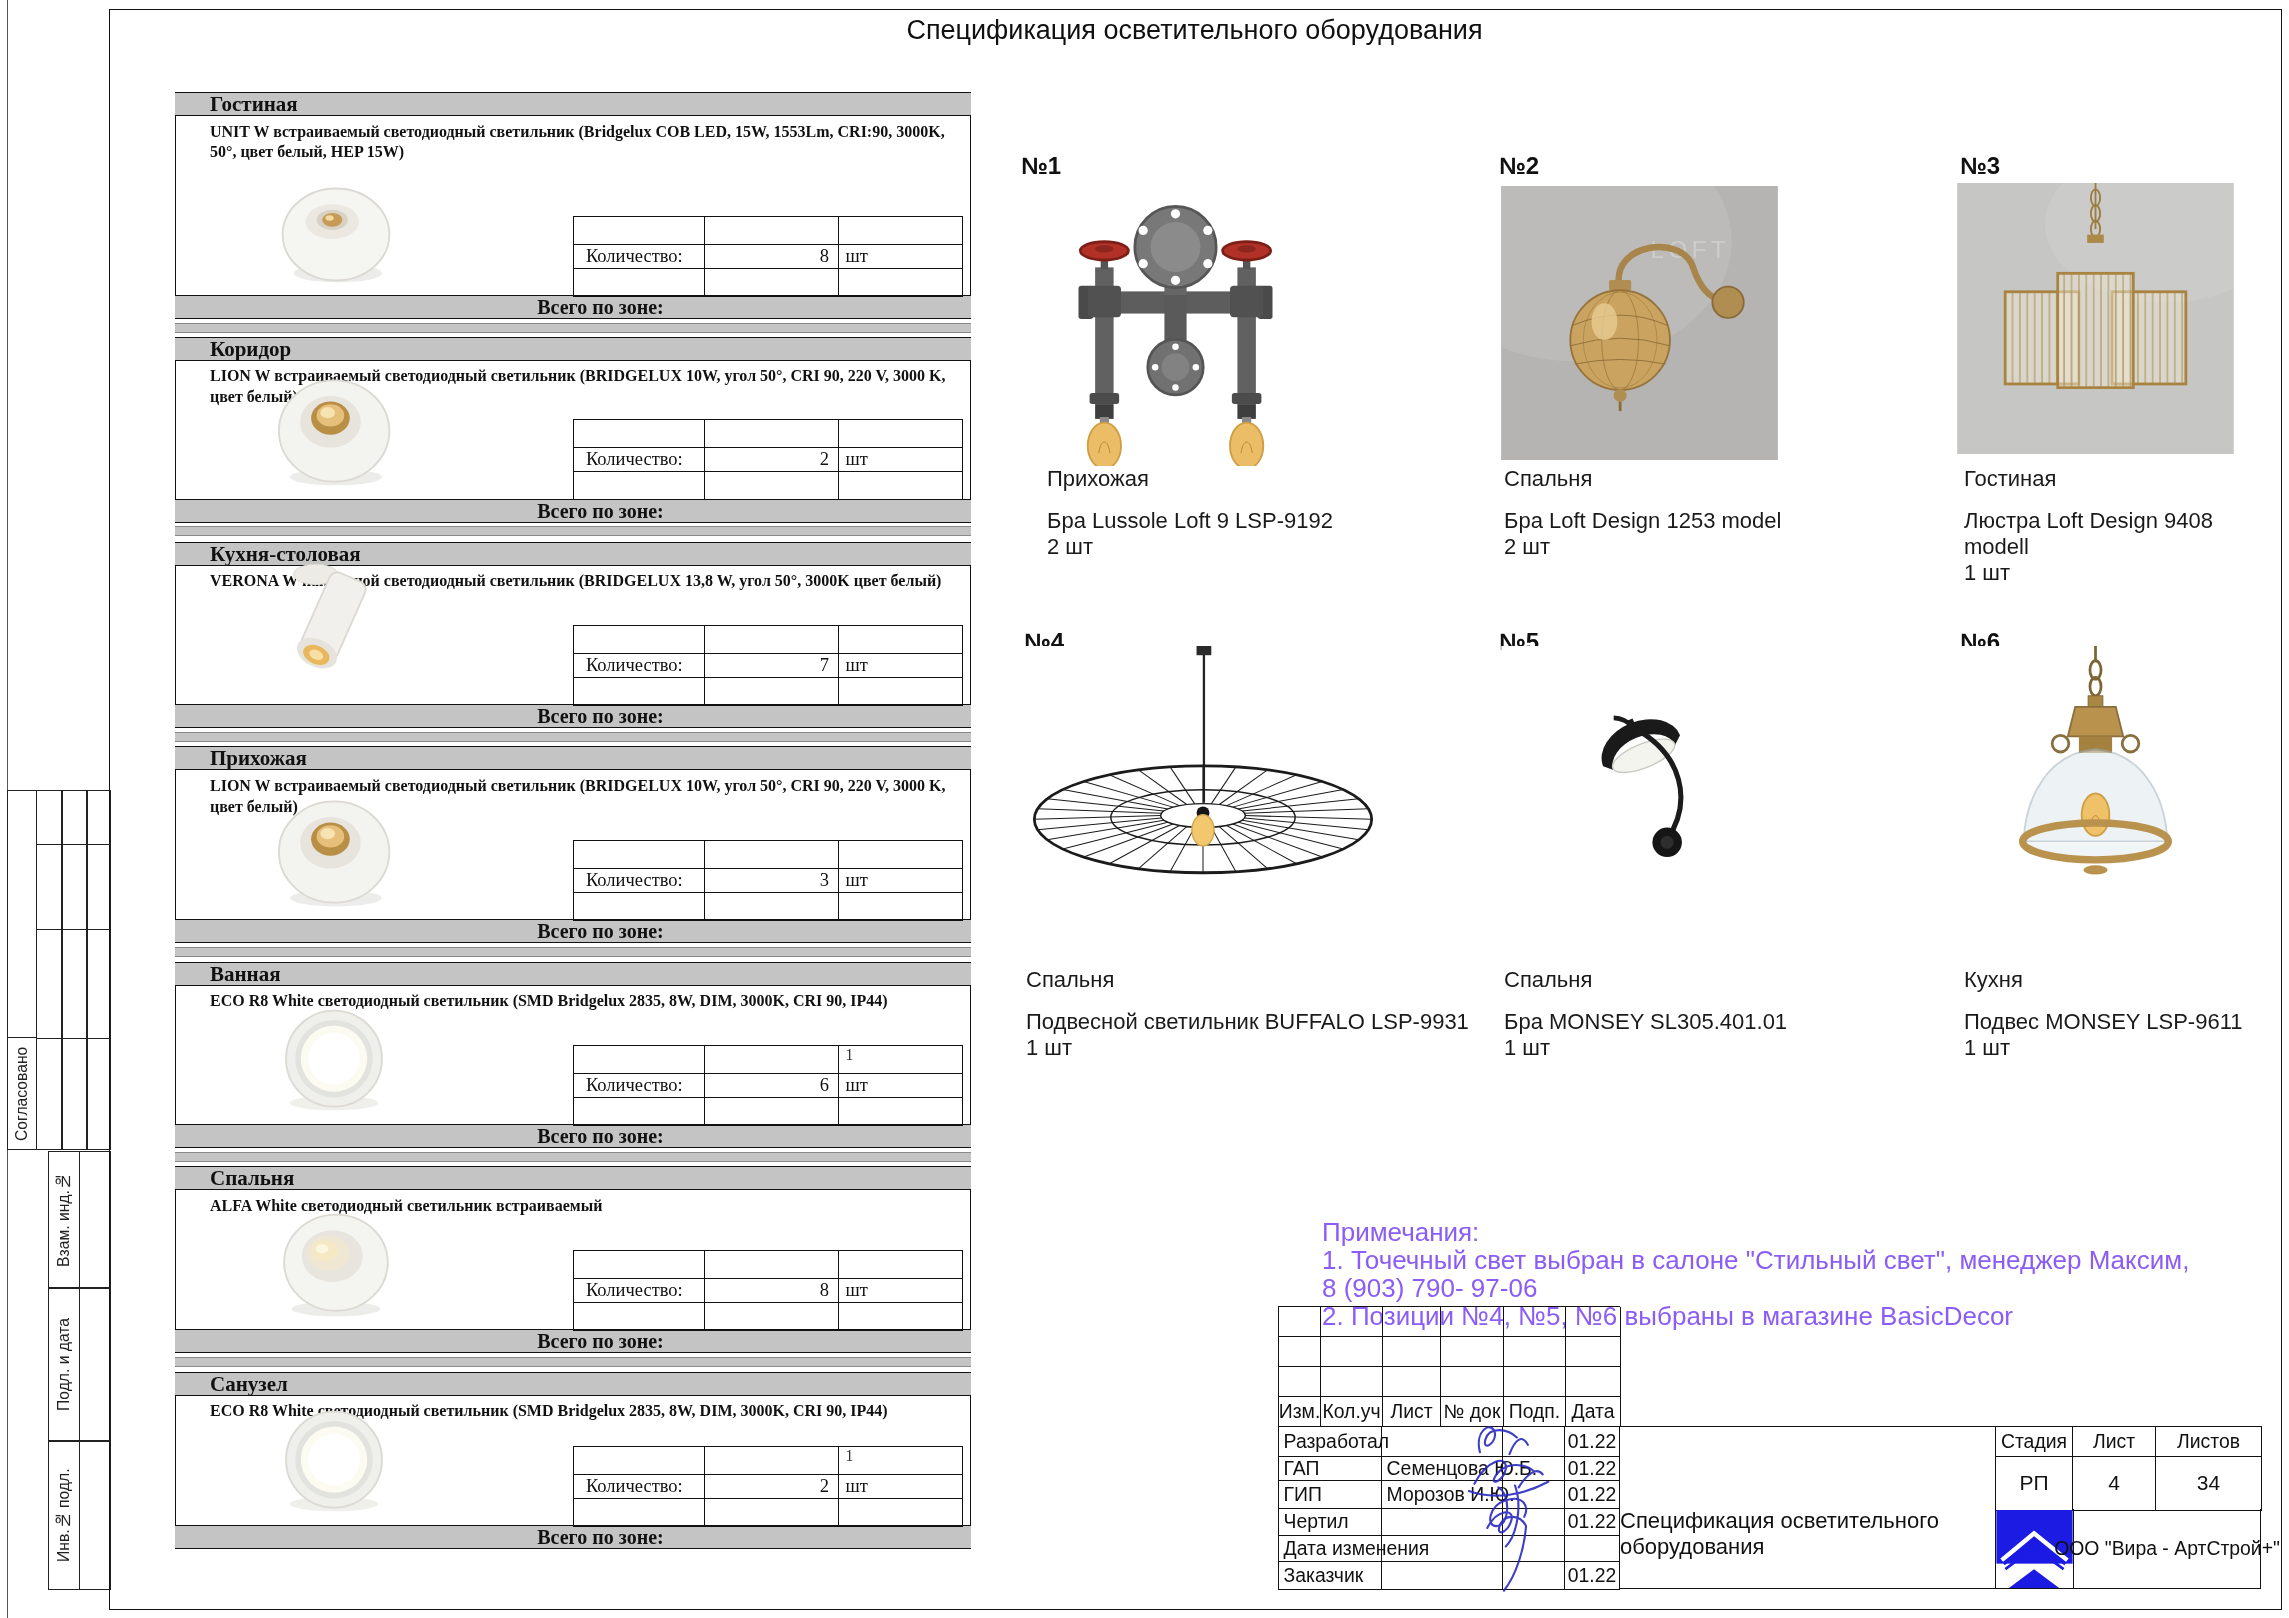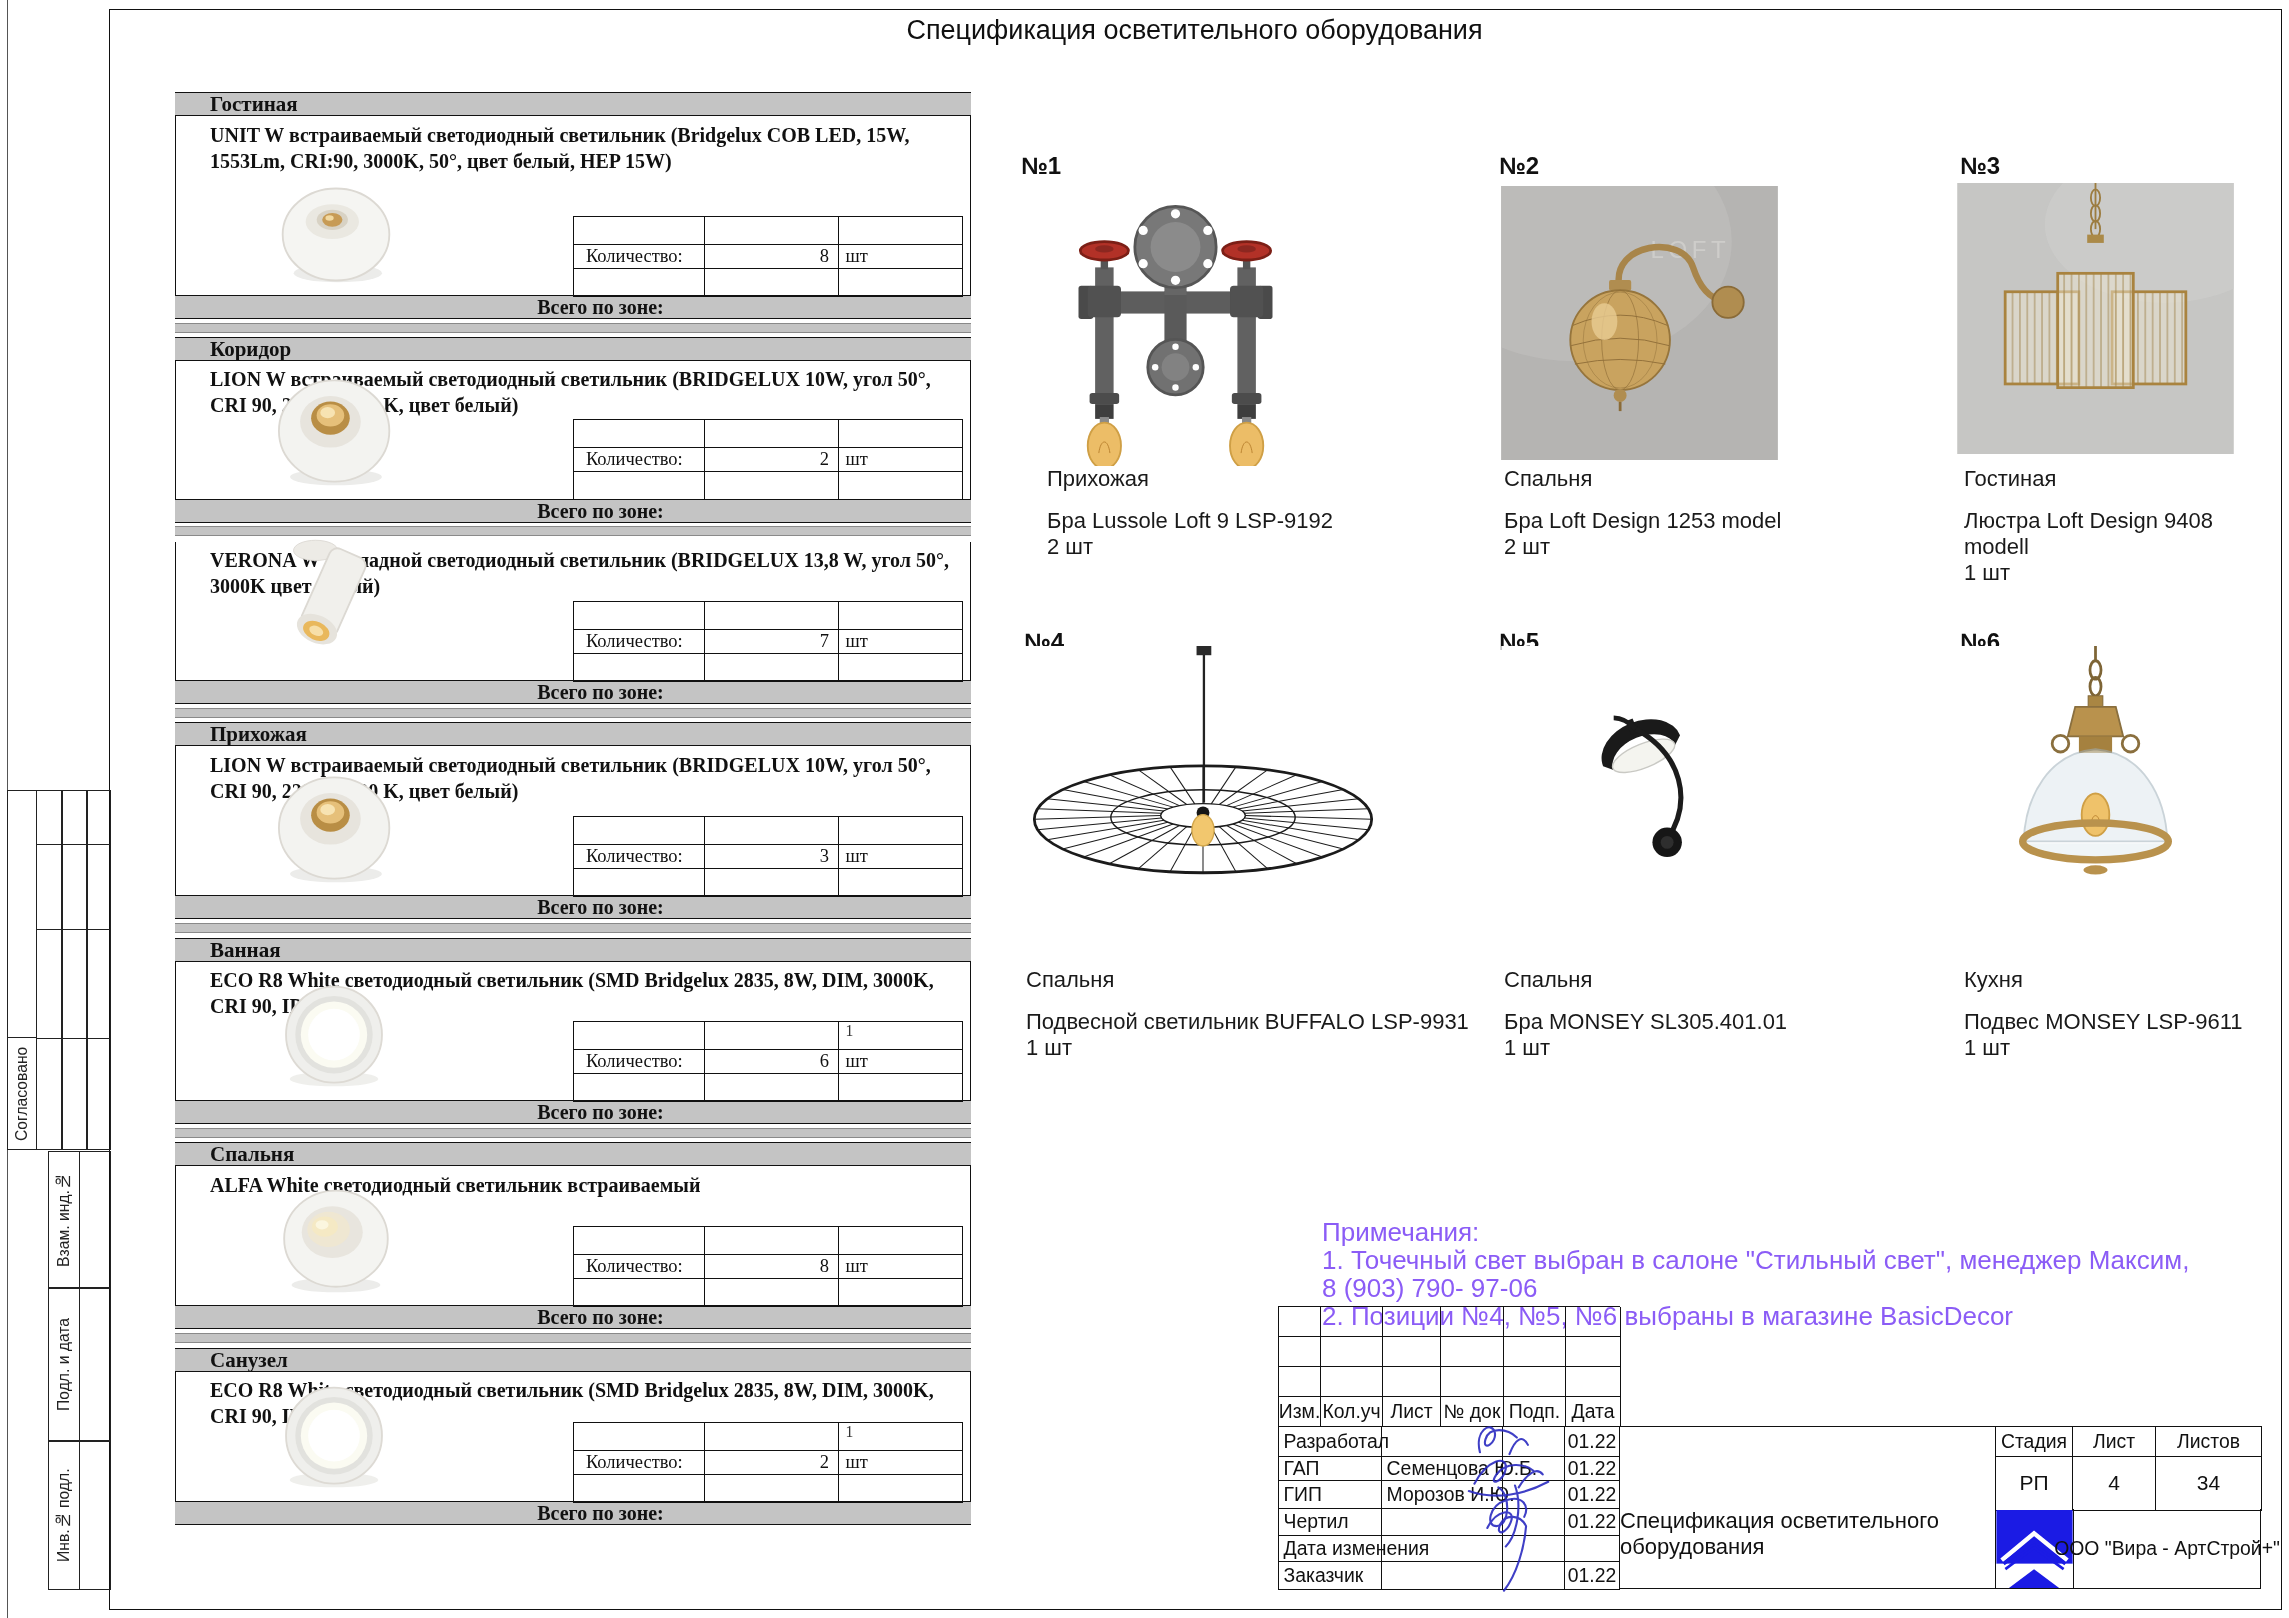--- a/index.html
+++ b/index.html
@@ -21,21 +21,21 @@
   .approve-right .v2{position:absolute;top:0;bottom:0;left:49px;width:1.4px;background:#222;}
   .approve-right .h{position:absolute;left:0;right:0;height:1.4px;background:#222;}
   .strip-box{position:absolute;left:48px;width:61px;border:1.4px solid #222;display:flex;}
   .strip-box .lab{width:29.5px;border-right:1.4px solid #222;}
   .strip-box .emp{flex:1;}
   
   #zones{position:absolute;left:175px;top:92px;width:796px;font-family:"Liberation Serif",serif;}
   .zone-header{height:24px;background:#c4c4c4;border-top:1.8px solid #111;border-bottom:1.8px solid #111;
                font-weight:bold;font-size:21px;line-height:23px;padding-left:35px;box-sizing:border-box;}
   .zone-content{position:relative;background:#fff;border-left:1.8px solid #111;border-right:1.8px solid #111;}
-  .zone-desc{position:absolute;left:34px;top:5.5px;right:18.5px;font-weight:bold;font-size:20px;line-height:1.3;}
+  .zone-desc{position:absolute;left:34px;top:5.5px;right:18.5px;font-weight:bold;font-size:16px;line-height:1.3;}
   .fixture{position:absolute;left:97px;bottom:5.5px;}
   .qty-table{position:absolute;right:7.4px;bottom:-1.8px;border-collapse:collapse;}
   .qty-table td{border:1.4px solid #111;font-size:18.5px;font-family:"Liberation Serif",serif;padding:0;}
   .qty-table .c1{width:118px;padding-left:12px;}
   .qty-table .c2{width:124px;text-align:right;padding-right:9.2px;}
   .qty-table .c3{width:116px;padding-left:6.5px;}
   .qty-table .r1 td{height:27px;vertical-align:top;font-size:15.7px;color:#333;}
   .qty-table .r2 td{height:23px;}
   .qty-table .r3 td{height:27px;}
   .zone-total{height:24px;background:#c4c4c4;border-top:1.8px solid #111;border-bottom:1.8px solid #111;
@@ -187,20 +187,23 @@
       </tbody>
           </table>
     </div>
     <div class="zone-total">Всего по зоне:</div>
     <div class="zone-gap" style="height: 19.4px;">
           <div class="bar"></div>
         </div>
   </div>
 
   <div class="zone-block">
+    <div class="zone-header">
+      <span class="zone-name">Кухня-столовая</span>
+    </div>
     <div class="zone-content" style="height: 138px;">
       <div class="zone-desc">VERONA W накладной светодиодный светильник (BRIDGELUX 13,8 W, угол 50°, 3000K цвет белый)</div>
       <div class="fixture"><svg width="111" height="138" viewBox="0 0 120 150">
               <ellipse cx="46" cy="20" rx="24" ry="11" fill="#edebe6" stroke="#dcd9d3"></ellipse>
               <g transform="rotate(24 60 75)">
                 <rect x="40" y="18" width="42" height="92" rx="9" fill="#f1f0ec" stroke="#dcd9d3" stroke-width="2"></rect>
                 <ellipse cx="61" cy="108" rx="23" ry="15" fill="#e6e3dc"></ellipse>
                 <ellipse cx="61" cy="110" rx="15" ry="10" fill="#e9b85c"></ellipse>
                 <ellipse cx="61" cy="110" rx="8" ry="5" fill="#f7dfa8"></ellipse>
               </g>

